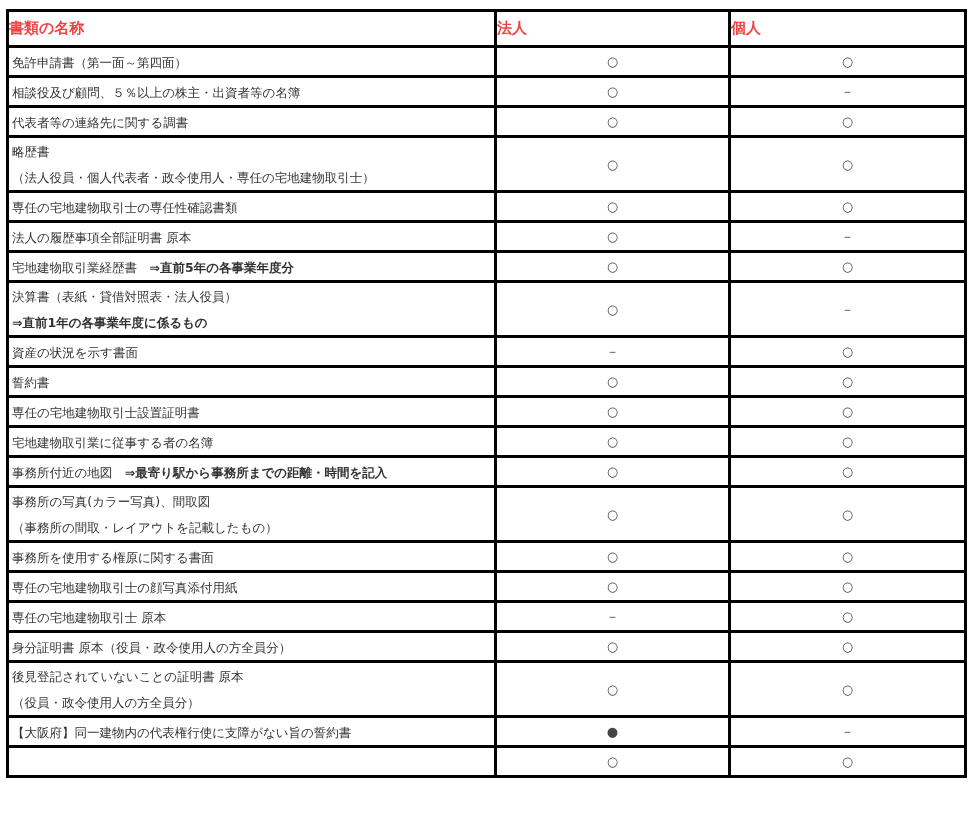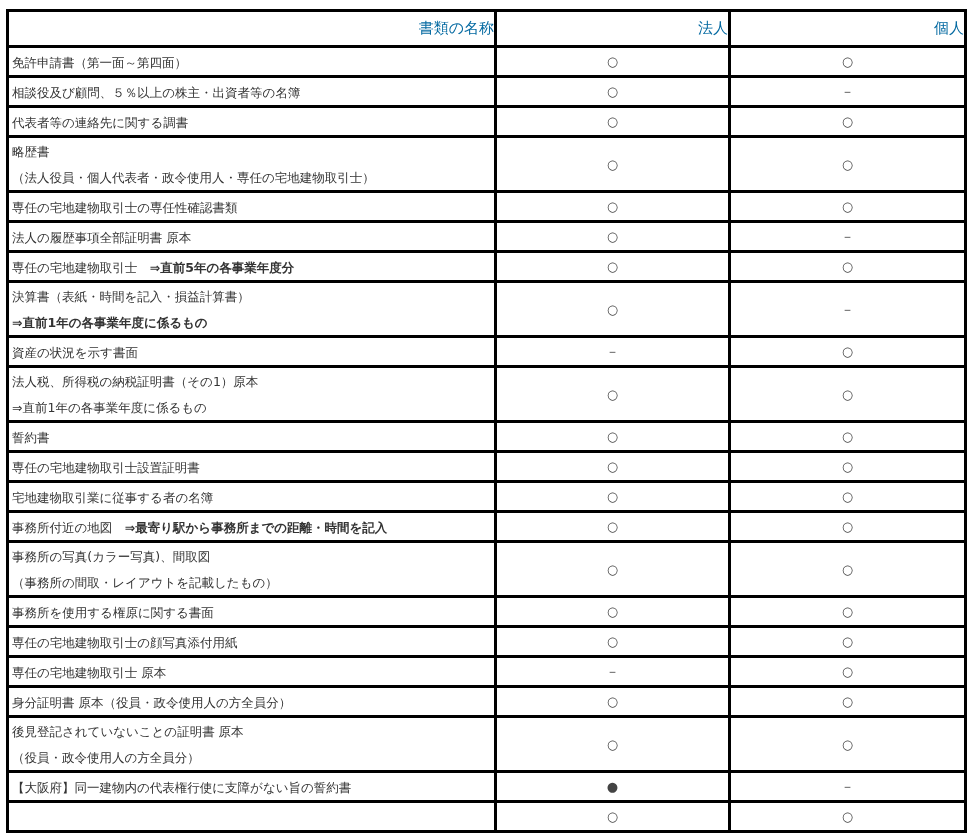--- a/index.html
+++ b/index.html
@@ -22,23 +22,23 @@
       border-collapse: collapse;
       table-layout: fixed;
     }
     table.docs th, table.docs td {
       border: 3px solid #000000;
       padding: 0;
     }
     table.docs th {
       height: 33px;
       font-size: 15px;
-      font-weight: normal;
-      text-align: right;
-      color: #0369a1;
+      font-weight: bold;
+      text-align: left;
+      color: #ef4444;
     }
     table.docs td {
       font-size: 12.5px;
       line-height: 27px;
       vertical-align: middle;
     }
     table.docs td.name {
       padding-left: 3px;
       white-space: nowrap;
       overflow: hidden;
@@ -111,46 +111,38 @@
       </tr>
       <tr class="single">
         <td class="name">
           <span class="line"><span>法人の履歴事項全部証明書 原本</span><span class="bold"></span></span>
         </td>
         <td class="mark">○</td>
         <td class="mark">－</td>
       </tr>
       <tr class="single">
         <td class="name">
-          <span class="line"><span>専任の宅地建物取引士　</span><span class="bold">⇒直前5年の各事業年度分</span></span>
-        </td>
-        <td class="mark">○</td>
-        <td class="mark">○</td>
-      </tr>
-      <tr class="double">
-        <td class="name">
-          <span class="line"><span>決算書（表紙・時間を記入・損益計算書）</span><span class="bold"></span></span>
+          <span class="line"><span>宅地建物取引業経歴書　</span><span class="bold">⇒直前5年の各事業年度分</span></span>
+        </td>
+        <td class="mark">○</td>
+        <td class="mark">○</td>
+      </tr>
+      <tr class="double">
+        <td class="name">
+          <span class="line"><span>決算書（表紙・貸借対照表・法人役員）</span><span class="bold"></span></span>
           <span class="line"><span></span><span class="bold">⇒直前1年の各事業年度に係るもの</span></span>
         </td>
         <td class="mark">○</td>
         <td class="mark">－</td>
       </tr>
       <tr class="single">
         <td class="name">
           <span class="line"><span>資産の状況を示す書面</span><span class="bold"></span></span>
         </td>
         <td class="mark">－</td>
-        <td class="mark">○</td>
-      </tr>
-      <tr class="double">
-        <td class="name">
-          <span class="line"><span>法人税、所得税の納税証明書（その1）原本</span><span class="bold"></span></span>
-          <span class="line"><span>⇒直前1年の各事業年度に係るもの</span><span class="bold"></span></span>
-        </td>
-        <td class="mark">○</td>
         <td class="mark">○</td>
       </tr>
       <tr class="single">
         <td class="name">
           <span class="line"><span>誓約書</span><span class="bold"></span></span>
         </td>
         <td class="mark">○</td>
         <td class="mark">○</td>
       </tr>
       <tr class="single">

